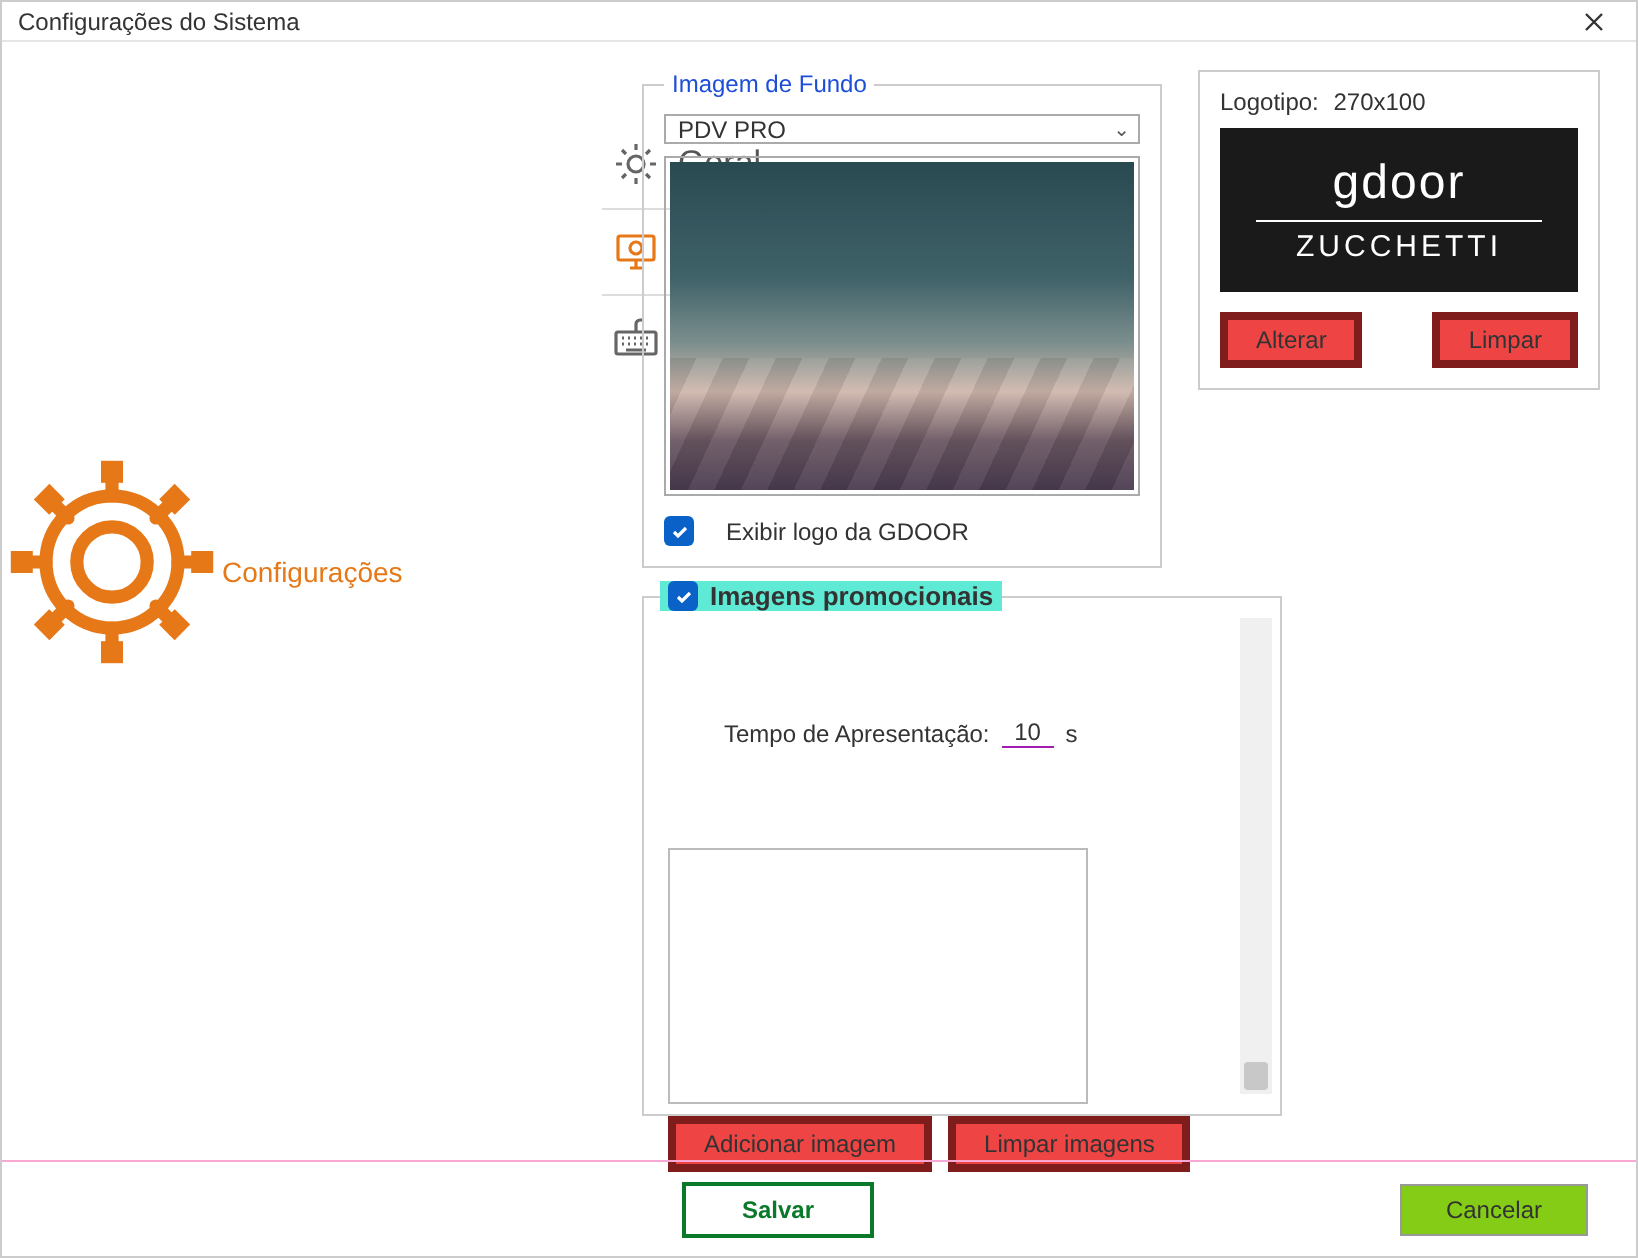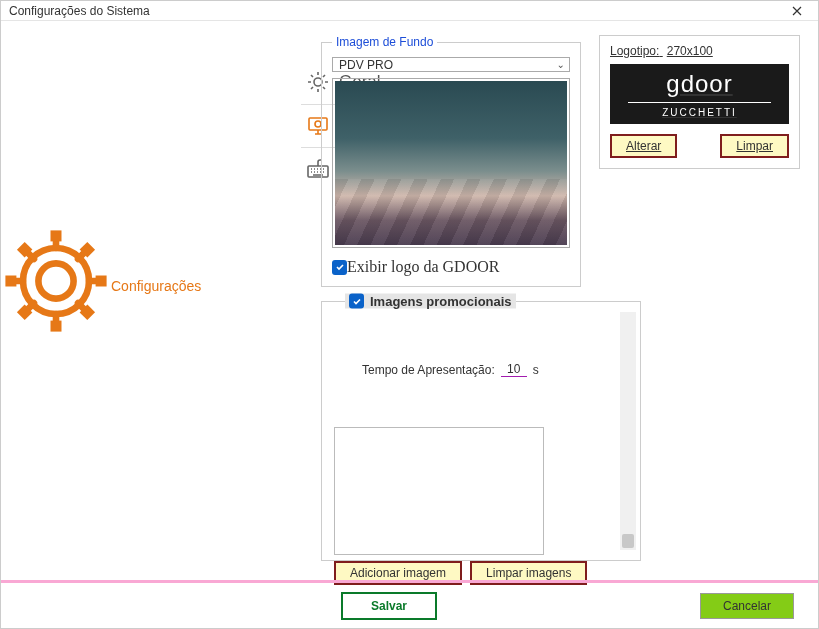--- a/index.html
+++ b/index.html
@@ -14,48 +14,48 @@
 .brand-label { color: #e67817; font-size: 14px; margin-top: 6px; }
 .nav { margin-top: -110px; margin-left: 150px; width: 165px; }
 .nav-item { display: flex; align-items: center; gap: 8px; padding: 8px 4px; font-size: 17px; color: #555; cursor: pointer; border-bottom: 1px solid transparent; }
 .nav-item.active { color: #e67817; border-top: 1px solid #ddd; border-bottom: 1px solid #ddd; }
 .nav-item.active svg path, .nav-item.active svg rect, .nav-item.active svg circle { stroke: #e67817; }
 .nav-icon { width: 26px; height: 26px; display: flex; align-items: center; justify-content: center; }
 .nav-wrap { display: flex; flex-direction: row; }
 .left-col { display: flex; align-items: center; width: 150px; padding-top: 55px; }
 .content { flex: 1; padding: 14px 18px 0 0; display: flex; gap: 18px; }
 .col1 { width: 260px; }
-.col2 { flex: 1; text-decoration: underline; }
+.col2 { flex: 1; }
 fieldset { border: 1px solid #ccc; padding: 8px 10px 10px; margin-bottom: 14px; position: relative; }
 fieldset legend { font-size: 12px; padding: 0 4px; color: #1d4ed8; }
 .select { width: 100%; height: 15px; border: 1px solid #aaa; background: #fff; display: flex; align-items: center; justify-content: space-between; padding: 0 4px 0 6px; cursor: pointer; margin-bottom: 6px; }
 .select .chev { font-size: 10px; color: #555; }
 .bg-preview { width: 100%; height: 170px; border: 1px solid #aaa; padding:2px; }
 .bg-preview .img { width: 100%; height: 100%; background: linear-gradient(to bottom, #2a4a52 0%, #3f6168 35%, #7b8e8d 55%, #d0b8ad 70%, #6b5763 85%, #4a3c50 100%); position: relative; overflow: hidden; }
 .bg-preview .img::after { content:""; position:absolute; left:0; right:0; bottom:0; height:40%; background: repeating-linear-gradient(115deg, rgba(0,0,0,0.08) 0 12px, rgba(255,255,255,0.05) 12px 24px); }
-.chk-row { display: flex; align-items: center; gap: 0; margin-top: 10px; font-size: 16px; font-family: Liberation Serif, serif; }
+.chk-row { display: flex; align-items: center; gap: 16px; margin-top: 10px; font-size: 12px; }
 .chk { width: 15px; height: 15px; border-radius: 3px; background: #0a62c9; display: flex; align-items: center; justify-content: center; cursor: pointer; }
 .chk svg { width: 10px; height: 10px; }
 .logo-frame { border:1px solid #ccc; padding:8px 10px 10px; }
 .logo-head { font-size: 12px; margin-bottom: 6px; }
-.logo-img { width: 100%; height: 60px; background: #1a1a1a; color: #fff; display: flex; flex-direction: column; align-items: center; justify-content: center; font-family: sans-serif; }
+.logo-img { width: 100%; height: 82px; background: #1a1a1a; color: #fff; display: flex; flex-direction: column; align-items: center; justify-content: center; font-family: sans-serif; }
 .logo-img .main { font-size: 24px; font-weight: 300; letter-spacing: 1px; }
 .logo-img .sep { width: 80%; height:1px; background:#fff; margin:4px 0; }
-.logo-img .sub { font-size: 10px; letter-spacing: 2px; }
+.logo-img .sub { font-size: 15px; letter-spacing: 2px; }
 .btn-row { display: flex; gap: 10px; margin-top: 10px; justify-content: space-between; }
-.btn { border: 2px solid #7f1d1d; background: #fef9c3; padding: 3px 14px; font-size: 12px; cursor: pointer; min-width: 64px; text-align: center; }
+.btn { border: 4px solid #7f1d1d; background: #ef4444; padding: 3px 14px; font-size: 12px; cursor: pointer; min-width: 64px; text-align: center; }
 .promo-box { border:1px solid #ccc; padding:10px 12px 10px; height: 260px; position: relative; margin-top: 4px; }
-.promo-head { display:flex; align-items:center; gap:6px; font-weight:bold; font-size:13px; position:absolute; top:-1px; left:23px; background:#e5e5e5; padding:0 4px; transform: translateY(-50%); }
+.promo-head { display:flex; align-items:center; gap:6px; font-weight:bold; font-size:13px; position:absolute; top:-1px; left:8px; background:#5eead4; padding:0 4px; transform: translateY(-50%); }
 .promo-time { display:flex; align-items:flex-end; gap:6px; margin: 18px 0 12px 28px; font-size:12px; }
 .promo-time .val { border-bottom:1px solid #a21caf; width:26px; text-align:center;margin-top:32px; }
 .promo-list { border:1px solid #bbb; width: 210px; height: 128px; margin-top: 50px; }
 .promo-btns { display:flex; gap:8px; margin-top:6px; }
 .scroll-track { position:absolute; right:4px; top:10px; bottom:10px; width:16px; background:#f0f0f0; }
 .scroll-thumb { position:absolute; left:2px; right:2px; bottom:2px; height:14px; background:#c8c8c8; border-radius:2px; }
-.footer { position: absolute; left:0; right:0; bottom:0; height: 48px; border-top:3px solid #f9a8d4; display:flex; align-items:center; justify-content:flex-end; gap:16px; padding:0 24px; }
+.footer { position: absolute; left:0; right:0; bottom:0; height: 48px; border-top:1px solid #f9a8d4; display:flex; align-items:center; justify-content:flex-end; gap:16px; padding:0 24px; }
 .footer .save { border:2px solid #0a7a2a; color:#0a7a2a; font-weight:bold; padding:5px 28px; background:#fff; cursor:pointer; position:absolute; left:340px; }
 .footer .cancel { border:1px solid #999; background:#84cc16; padding:5px 22px; cursor:pointer; }
 .gear-big svg { width: 110px; height: 110px; }
 </style>
 </head>
 <body>
 
 <div class="window">
 
   <div class="titlebar">

